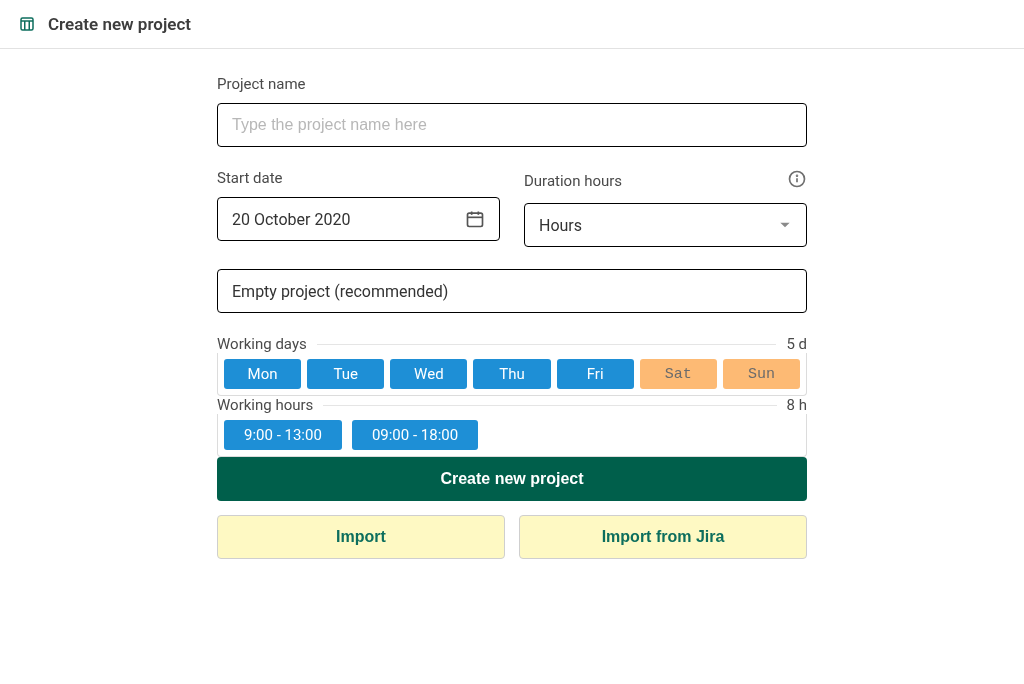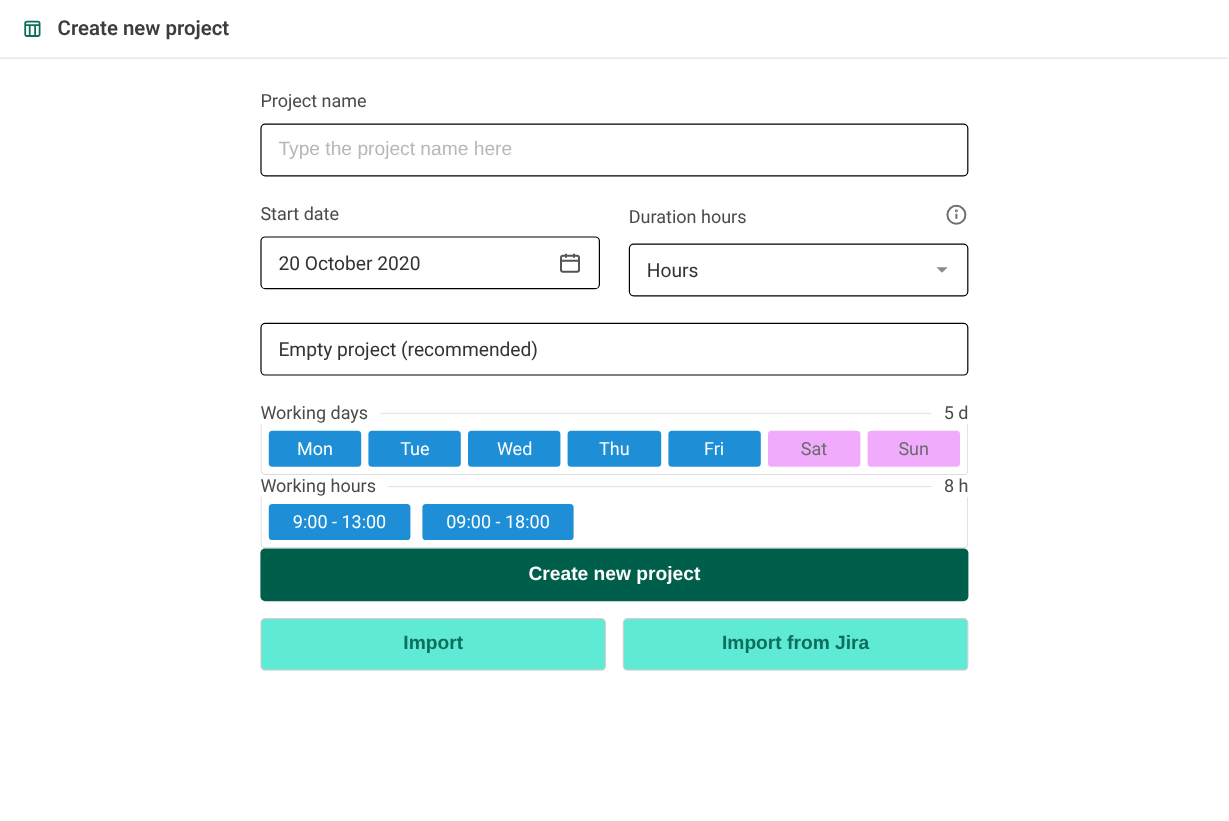--- a/index.html
+++ b/index.html
@@ -118,21 +118,21 @@
     height: 30px;
     border-radius: 3px;
     display: flex;
     align-items: center;
     justify-content: center;
     font-size: 15px;
     cursor: pointer;
     user-select: none;
   }
   .day-on { background: #1e8fd6; color: #fff; }
-  .day-off { background: #f0abfc; color: #6b6b6b; }
+  .day-off { background: #fdba74; color: #6b6b6b; font-family: Liberation Mono, monospace; }
 
   .hours-container { gap: 10px; justify-content: flex-start; }
   .hour-pill {
     height: 30px;
     padding: 0 20px;
     border-radius: 3px;
     background: #1e8fd6;
     color: #ffffff;
     display: flex;
     align-items: center;
@@ -155,21 +155,21 @@
     cursor: pointer;
     margin-bottom: 14px;
   }
   .secondary-row {
     display: flex;
     gap: 14px;
   }
   .secondary-btn {
     flex: 1;
     height: 44px;
-    background: #5eead4;
+    background: #fef9c3;
     border: 1px solid #cfcfcf;
     border-radius: 4px;
     color: #0d6e5d;
     font-size: 16px;
     font-weight: 600;
     cursor: pointer;
   }
 </style>
 </head>
 <body>

